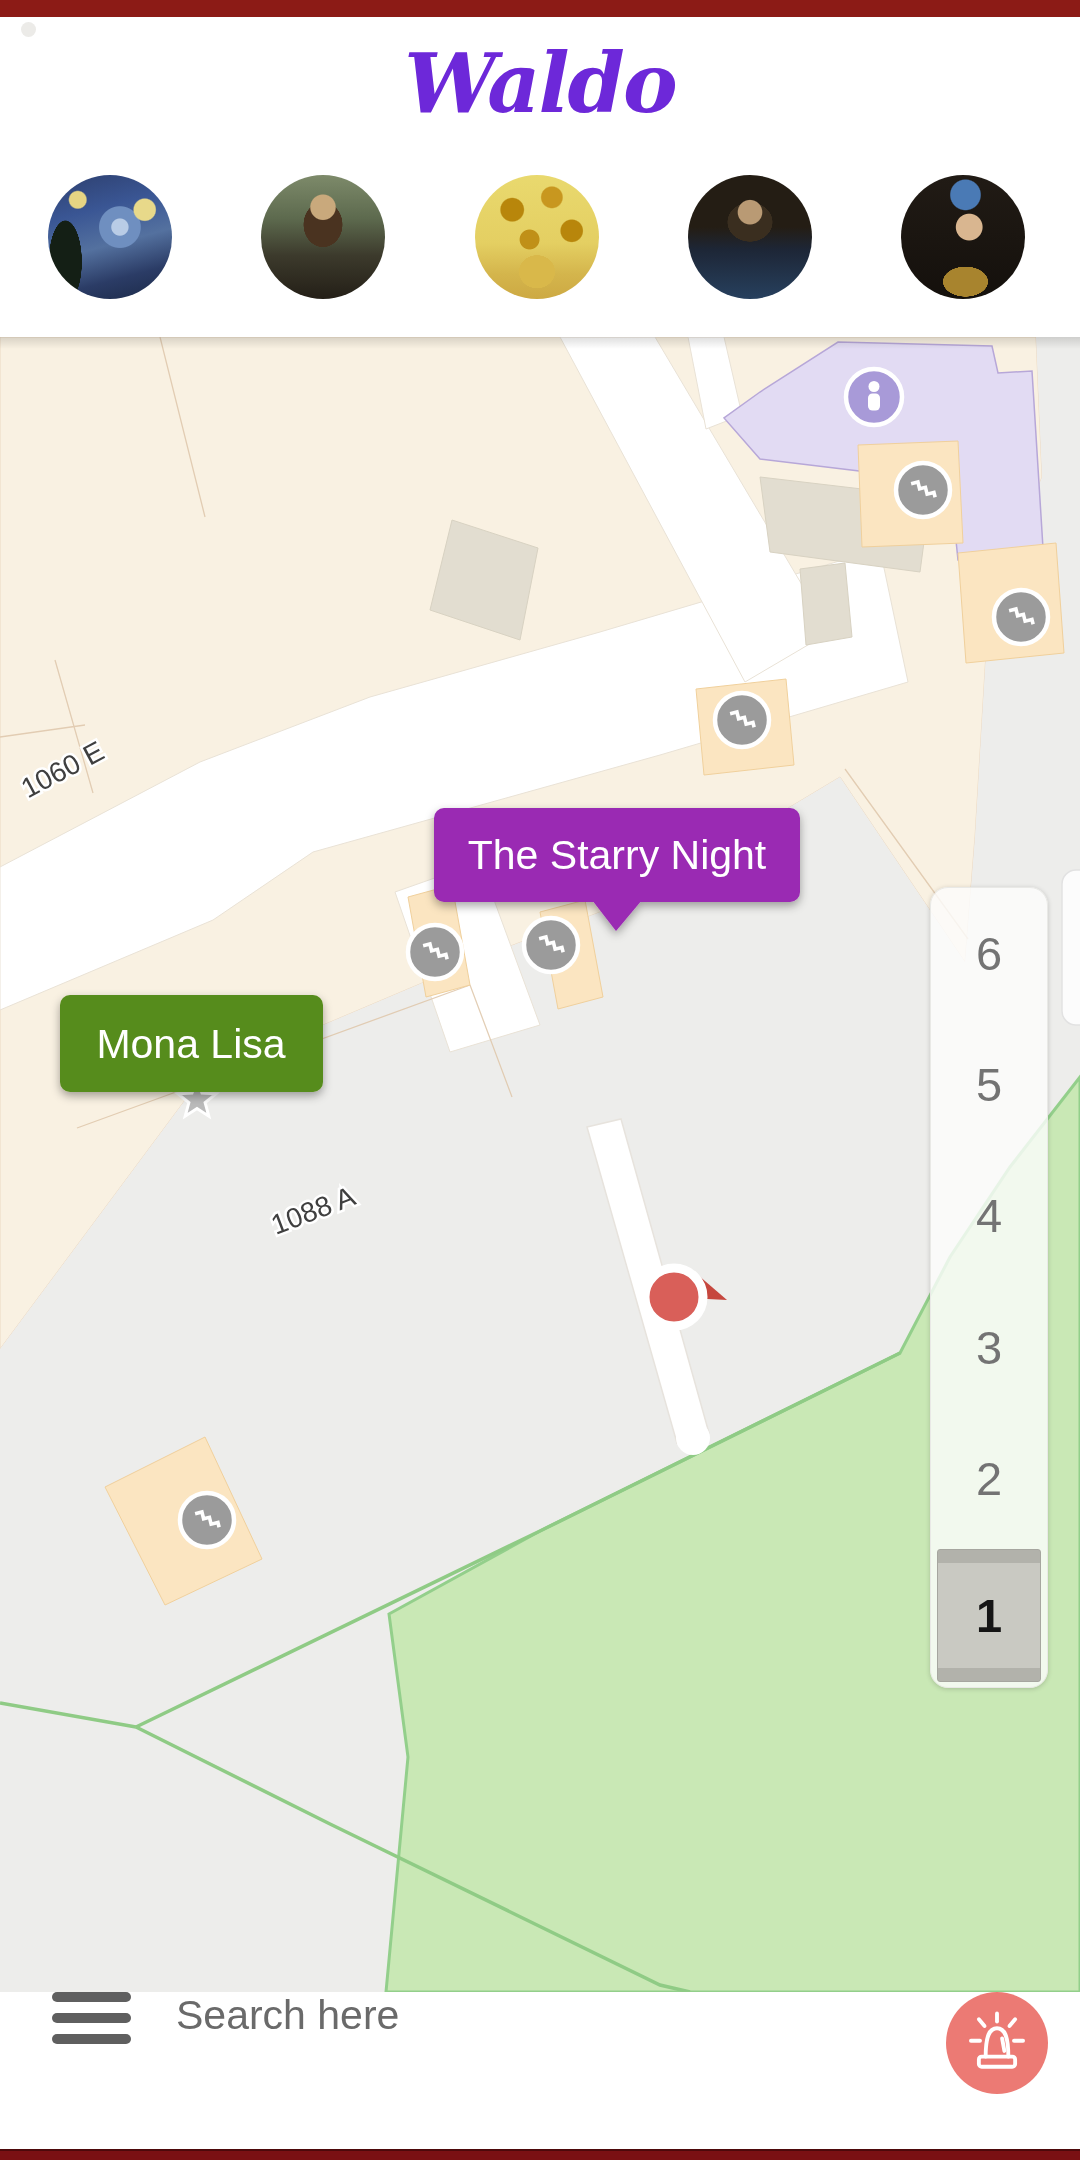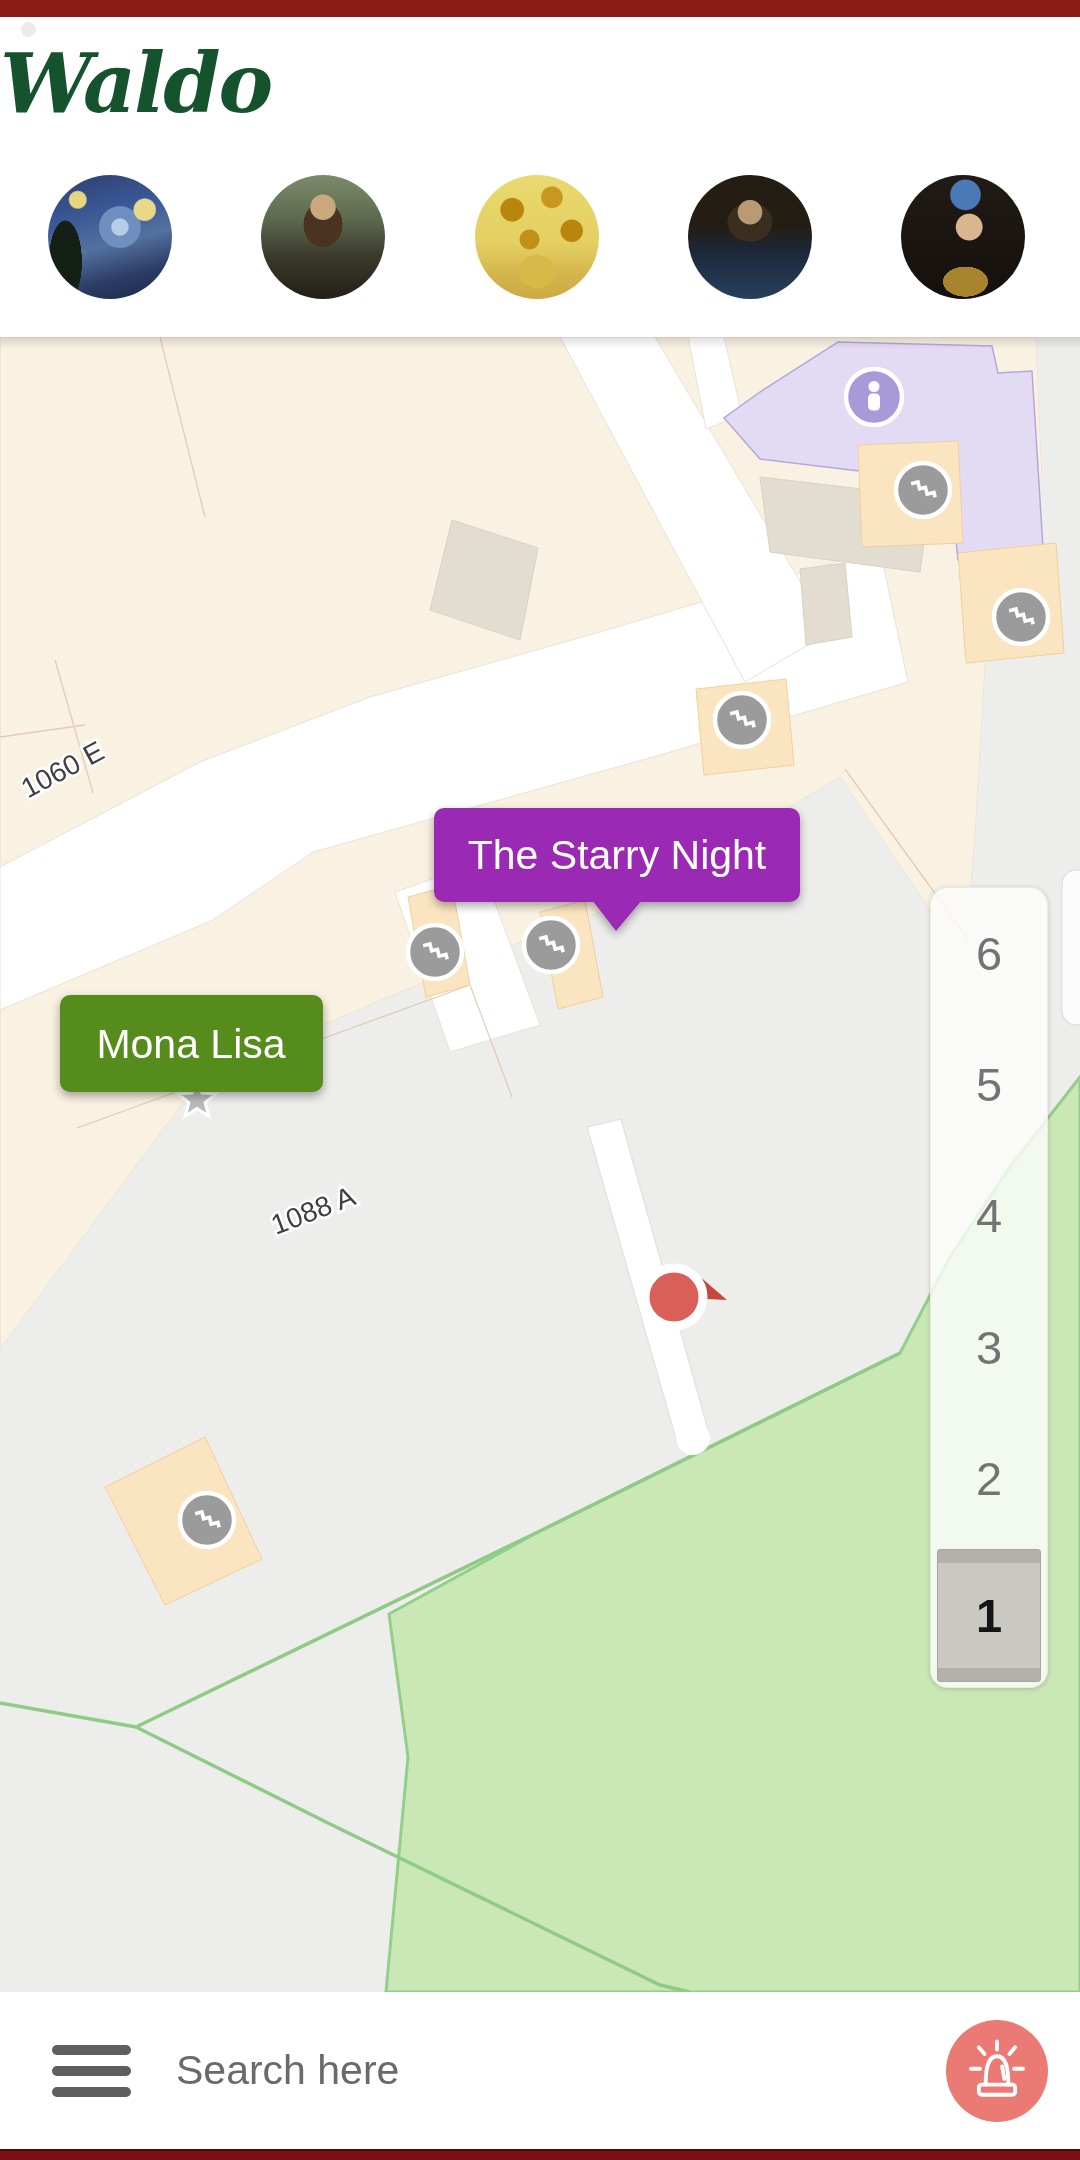--- a/index.html
+++ b/index.html
@@ -7,23 +7,23 @@
        font-family:"Liberation Sans",sans-serif;}
   .screen{position:absolute;inset:0;}
 
   
   .topbar{position:absolute;left:0;top:0;width:1080px;height:17px;background:#8c1b16;}
   .bottombar{position:absolute;left:0;top:2149px;width:1080px;height:11px;background:#7a1013;border-top:2px solid #4d090b;box-sizing:border-box;}
 
   
   .header{position:absolute;left:0;top:17px;width:1080px;height:320px;background:#fff;}
   .led-dot{position:absolute;left:21px;top:5px;width:15px;height:15px;border-radius:50%;background:#ecebe8;}
-  .logo{position:absolute;left:0;top:18px;width:1080px;text-align:left;
+  .logo{position:absolute;left:0;top:18px;width:1080px;text-align:center;
         font-family:"DejaVu Serif",serif;font-style:italic;font-weight:700;
-        font-size:82px;color:#14532d;letter-spacing:-2px;}
+        font-size:82px;color:#6d28d9;letter-spacing:-2px;}
   .art-row{position:absolute;left:0;top:158px;width:1080px;height:124px;}
   .art{position:absolute;width:124px;height:124px;border-radius:50%;}
   .art-0{left:48px;}.art-1{left:261px;}.art-2{left:475px;}.art-3{left:688px;}.art-4{left:901px;}
   .art-starry{background:
       radial-gradient(circle at 78% 28%, #e8d98a 0 8%, rgba(0,0,0,0) 9%),
       radial-gradient(circle at 24% 20%, #e6d583 0 6%, rgba(0,0,0,0) 7%),
       radial-gradient(circle at 58% 42%, #b9cce6 0 8%, #6f8fc0 9% 20%, rgba(0,0,0,0) 21%),
       radial-gradient(ellipse 22% 55% at 14% 70%, #141f15 0 60%, rgba(0,0,0,0) 61%),
       linear-gradient(165deg,#2d3f6e 0%,#3a5694 30%,#54719f 55%,#2b3c66 78%,#1b2947 100%);}
   .art-mona{background:
@@ -59,21 +59,21 @@
       box-shadow:0 1px 5px rgba(0,0,0,.18);box-sizing:border-box;
       display:flex;flex-direction:column;}
   .floor{flex:1;display:flex;align-items:center;justify-content:center;
       font-size:47px;color:#737373;}
   .floor.selected{margin:5px 6px;border-radius:3px;color:#151515;font-weight:bold;
       background:linear-gradient(180deg,#b2b2ab 0 10%,#c9c9c2 10% 90%,#b2b2ab 90%);
       border:1px solid #a6a69f;}
 
   
   .searchbar{position:absolute;left:0;top:1992px;width:1080px;height:157px;background:#fff;
-      display:flex;align-items:center;}
+      display:flex;align-items:flex-start;}
   .hamburger{margin-left:52px;width:79px;display:flex;flex-direction:column;gap:11px;}
   .hamburger span{display:block;height:10px;border-radius:5px;background:#5f5f5f;}
   .search-text{margin-left:45px;font-size:41px;color:#6a6a6a;flex:1;}
   .alarm-btn{width:102px;height:102px;border-radius:50%;background:#ec7a74;margin-right:32px;
       display:flex;align-items:center;justify-content:center;}
 </style>
 </head>
 <body>
 
 <div class="screen">

